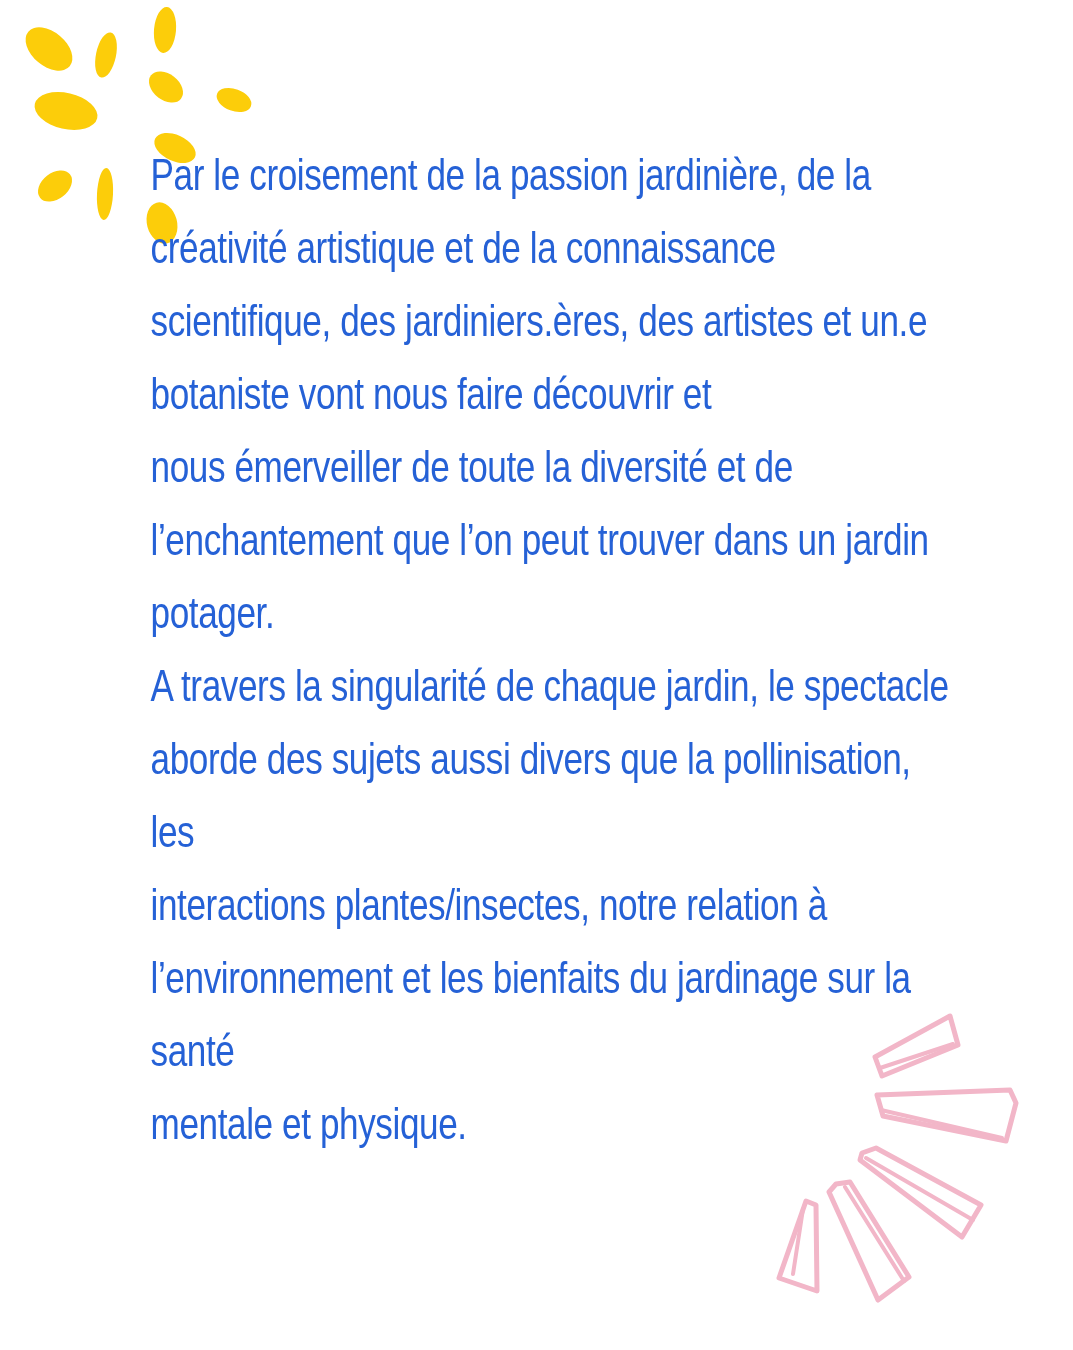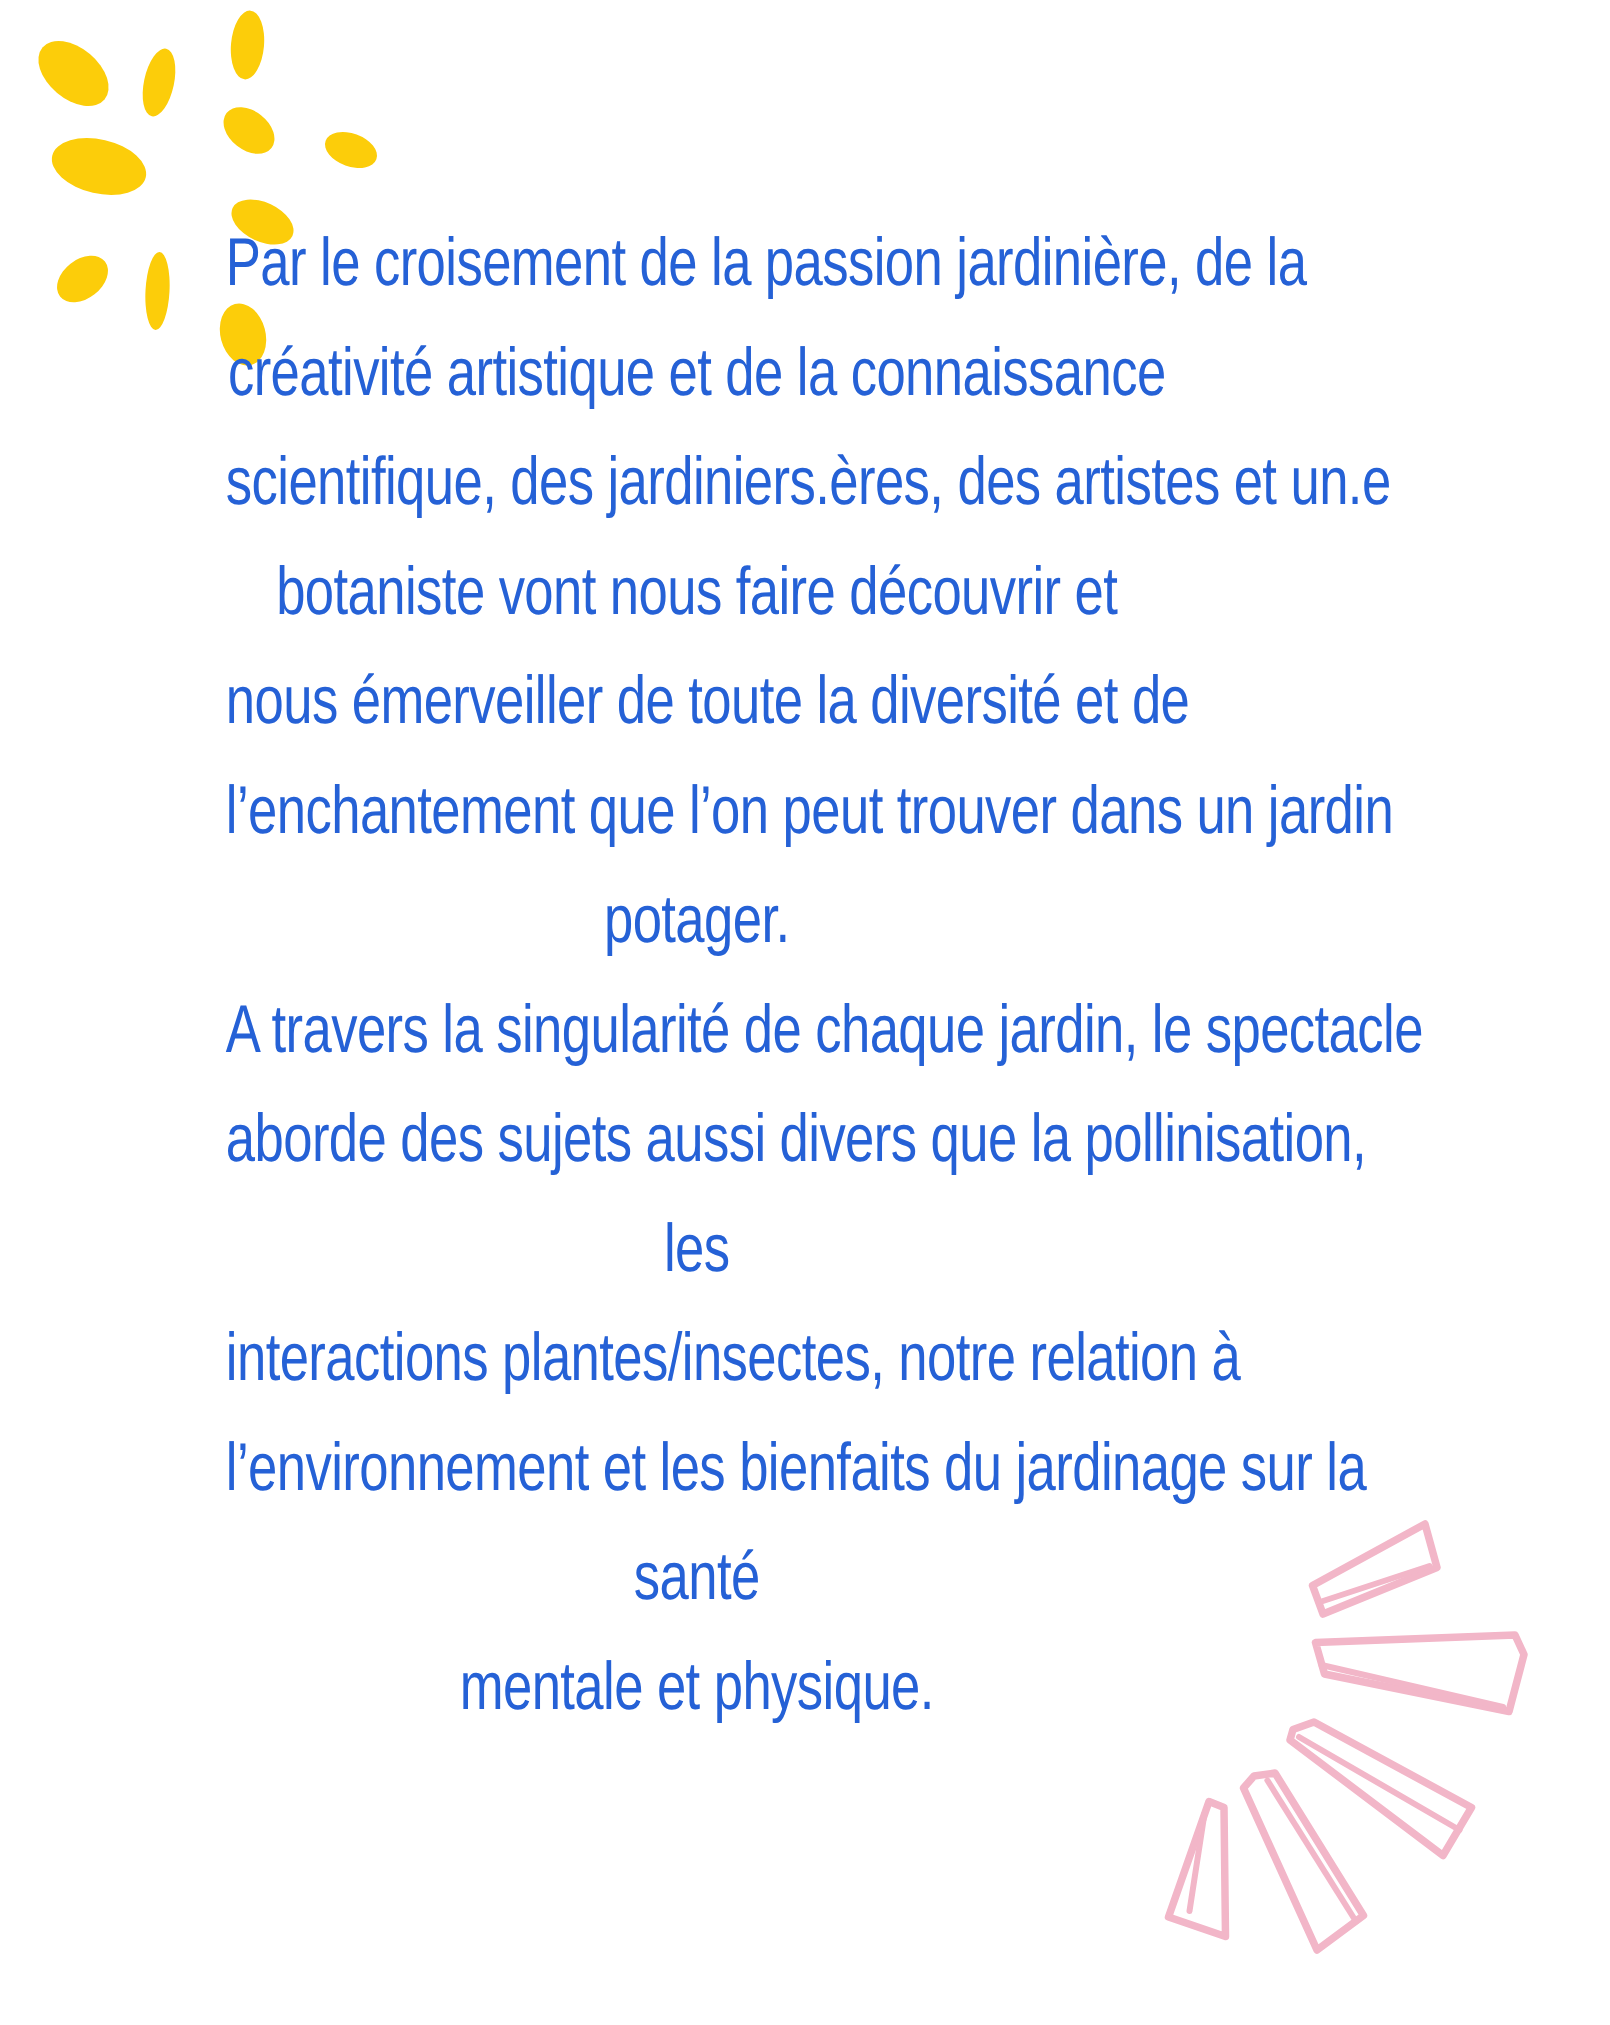--- a/index.html
+++ b/index.html
@@ -18,21 +18,20 @@
     width: 280px;
     height: 260px;
   }
   .text-block {
     position: absolute;
     top: 138px;
     left: 0;
     width: 867px;
     padding-left: 62px;
     box-sizing: border-box;
-    text-align: center;
     color: var(--text-blue, #2561d6);
   }
   .line {
     font-size: 45px;
     line-height: 73px;
     white-space: nowrap;
     letter-spacing: -0.5px;
     transform: scaleX(0.78);
     transform-origin: 50% 50%;
   }

